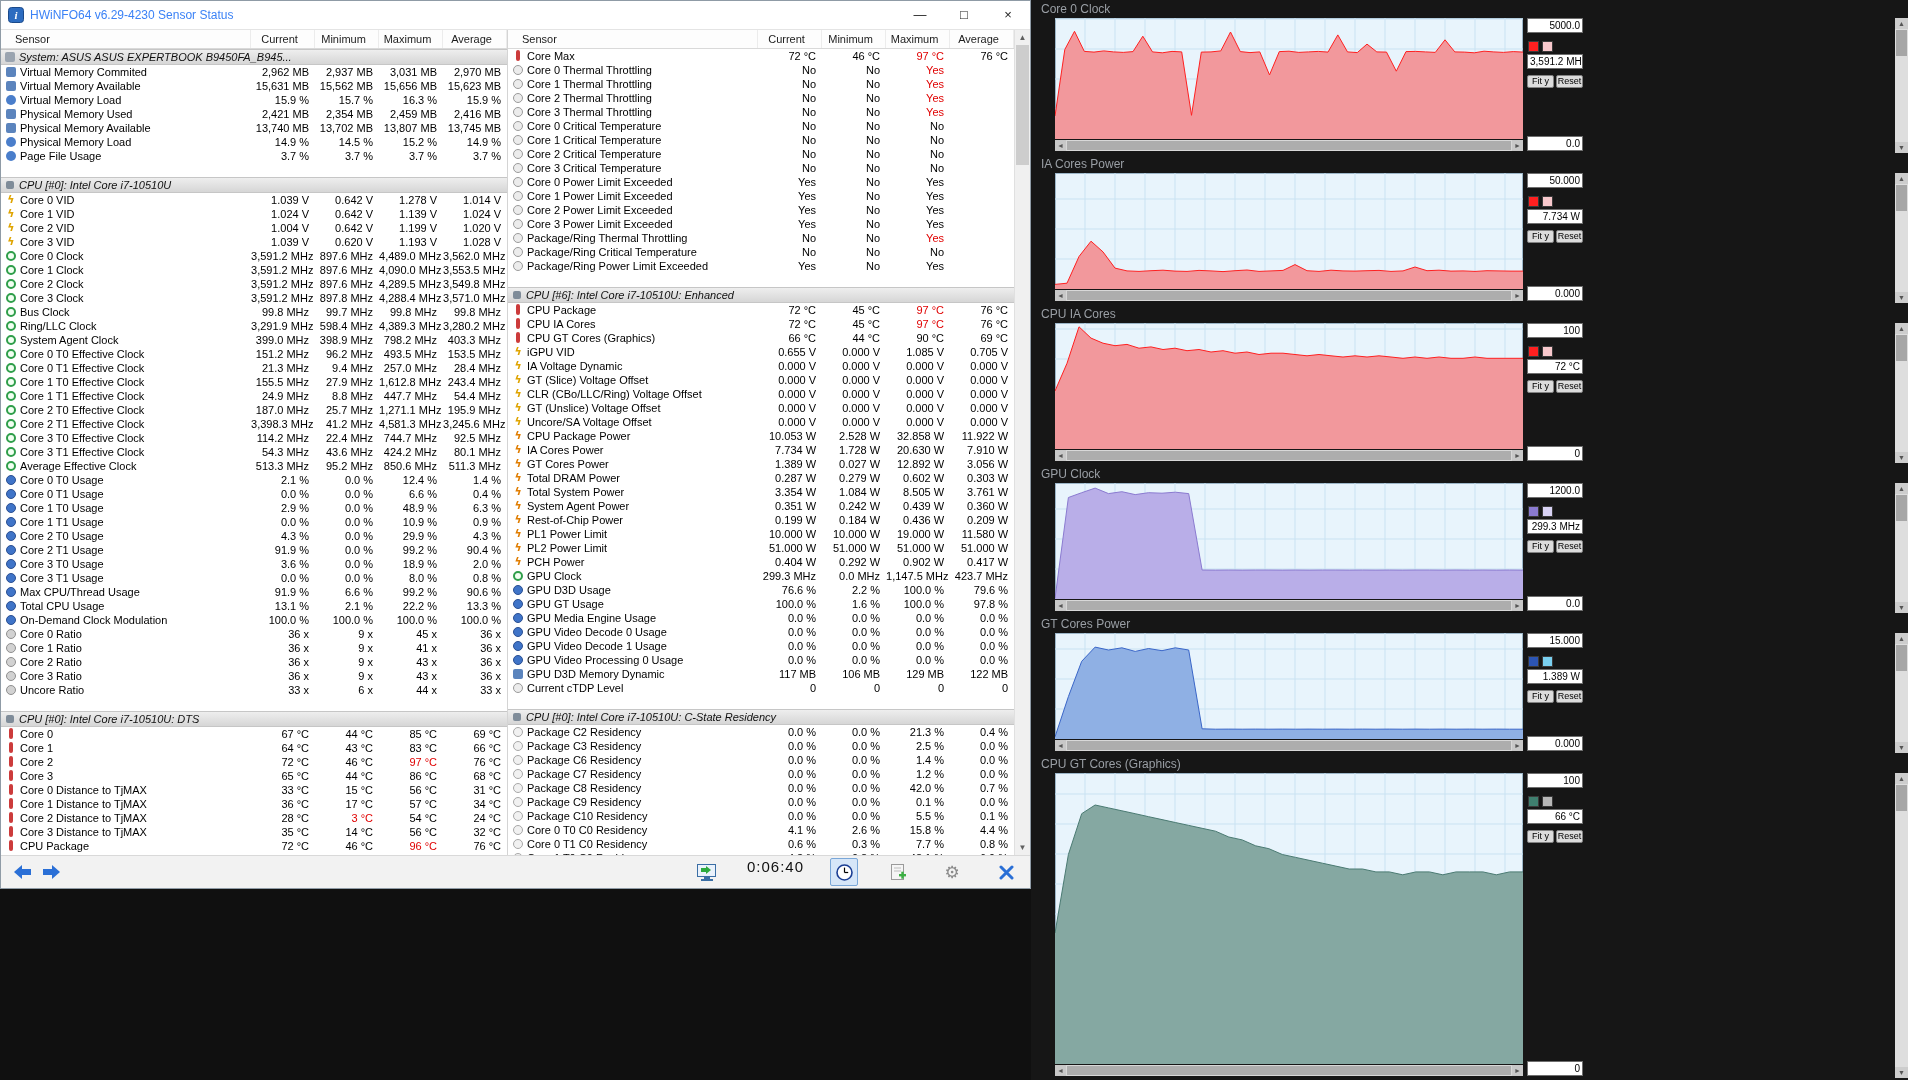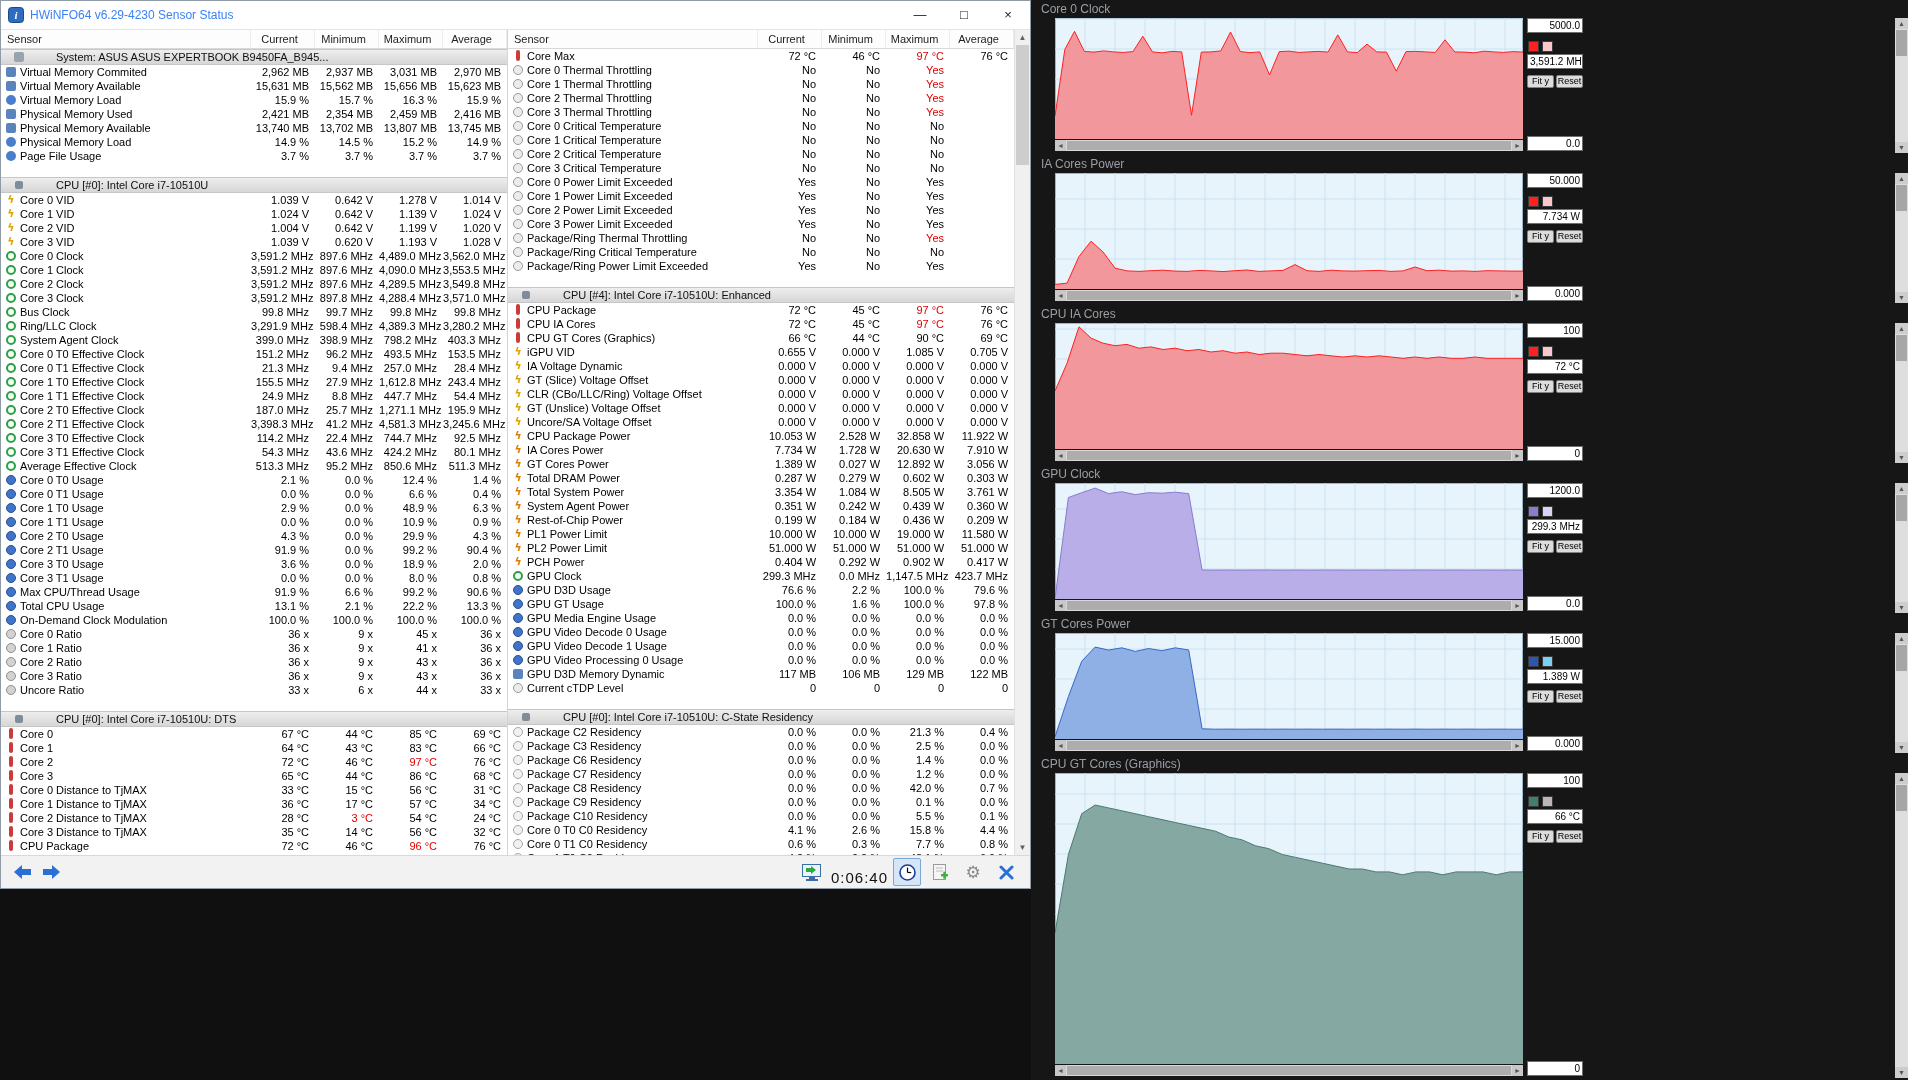--- a/index.html
+++ b/index.html
@@ -12,30 +12,30 @@
   .title{font-size:12px;color:#3b82f6;}
   .wbtns{margin-left:auto;display:flex;height:100%;}
   .wbtn{width:44px;height:100%;text-align:center;line-height:27px;font-size:13px;color:#222;cursor:default;}
   .listwrap{flex:1 1 auto;display:flex;overflow:hidden;background:#fff;}
   .cols{display:flex;flex:1 1 auto;overflow:hidden;}
   .scol{width:508px;overflow:hidden;display:flex;flex-direction:column;}
   .scol+.scol{border-left:1px solid #d4d4d4;}
   .chead{display:grid;grid-template-columns:1fr 64px 64px 64px 64px;height:18px;line-height:18px;
     font-size:11px;color:#1c1c1c;background:#fdfdfd;border-bottom:1px solid #d9d9d9;flex:0 0 auto;}
   .hc{text-align:center;padding-right:6px;border-right:1px solid #ececec;overflow:hidden;}
-  .hc0{text-align:left;padding-left:6px;}
+  .hc0{text-align:left;padding-left:14px;}
   .cbody{flex:1 1 auto;overflow:hidden;}
   .srow{display:grid;grid-template-columns:1fr 64px 64px 64px 64px;height:14px;line-height:14px;font-size:11px;color:#000;}
   .lab{padding-left:4px;white-space:nowrap;overflow:hidden;}
   .ltxt{vertical-align:top;}
   .val{text-align:right;padding-right:6px;white-space:nowrap;}
   .red{color:#e00000;}
-  .secrow{height:14px;display:flex;align-items:center;font-size:11px;color:#101010;
+  .secrow{height:14px;display:flex;align-items:center;font-size:11px;font-style:italic;color:#101010;
     background:linear-gradient(#eeeeee,#d6d6d6);border-top:1px solid #c6c6c6;border-bottom:1px solid #c6c6c6;
-    padding-left:12px;white-space:nowrap;overflow:hidden;gap:28px;}
+    padding-left:3px;white-space:nowrap;overflow:hidden;}
   .gaprow{height:14px;background:#fff;}
   
   .ric{display:inline-block;width:12px;height:12px;margin-right:3px;position:relative;vertical-align:-2px;}
   .ric::before{content:"";position:absolute;inset:1px;border-radius:50%;box-sizing:border-box;}
   .ic-sys::before{background:#9aa4b0;border-radius:2px;}
   .ic-cpu::before{background:#7f8c99;border-radius:2px;inset:2px;}
   .ic-mem::before{background:#5b84bd;border-radius:2px;}
   .ic-pct::before{background:#4a7ecb;}
   .ic-clk::before{background:#f2fff2;border:2px solid #2f9e4a;}
   .ic-use::before{background:#3f74c8;border:1px solid #2a4f92;}
@@ -48,21 +48,21 @@
   .ic-pow::before{color:#e07d00;}
   
   .vscroll{width:15px;background:#f0f0f0;display:flex;flex-direction:column;border-left:1px solid #e0e0e0;}
   .vsarr{height:15px;line-height:15px;text-align:center;font-size:8px;color:#606060;background:#f0f0f0;}
   .vstrack{flex:1;position:relative;}
   .vsthumb{position:absolute;top:0;left:1px;right:1px;height:120px;background:#cdcdcd;}
   
   .statusbar{flex:0 0 auto;height:32px;background:#f2f2f2;border-top:1px solid #d9d9d9;
     display:flex;align-items:center;padding:0 10px;}
   .navbtn{width:24px;height:20px;display:inline-flex;align-items:center;justify-content:center;margin-right:4px;}
-  .sbright{margin-left:auto;display:flex;align-items:flex-end;gap:5px;}
+  .sbright{margin-left:auto;display:flex;align-items:flex-start;gap:26px;}
   .sbtime{font-size:15px;color:#101010;letter-spacing:1px;}
   .sbbtn{width:26px;height:26px;display:inline-flex;align-items:center;justify-content:center;
     border:1px solid transparent;border-radius:2px;}
   .sbbtn.active{background:#d6e6f8;border-color:#7aa7d8;}
   .gear{font-size:17px;color:#8a8a8a;line-height:1;}
   
   .graphs{position:absolute;left:1031px;top:0;width:877px;height:1080px;background:#161616;overflow:hidden;}
   .gpanel{display:flex;flex-direction:column;overflow:hidden;}
   .gtitle{height:18px;line-height:18px;font-size:12px;color:#9a9fa5;padding-left:10px;flex:0 0 auto;}
   .gbody{display:flex;align-items:flex-start;padding-left:24px;flex:1 1 auto;}
@@ -616,21 +616,21 @@
               <div class="srow">
                 <span class="lab"><span class="ric ic-flag"></span><span class="ltxt">Package/Ring Power Limit Exceeded</span></span>
                 <span class="val">Yes</span>
                 <span class="val">No</span>
                 <span class="val">Yes</span>
                 <span class="val"></span>
               </div>
               <div class="gaprow"></div>
               <div class="secrow">
                 <span class="ric ic-cpu"></span>
-                <span class="slab">CPU [#4]: Intel Core i7-10510U: Enhanced</span>
+                <span class="slab">CPU [#6]: Intel Core i7-10510U: Enhanced</span>
               </div>
               <div class="srow">
                 <span class="lab"><span class="ric ic-temp"></span><span class="ltxt">CPU Package</span></span>
                 <span class="val">72 °C</span>
                 <span class="val">45 °C</span>
                 <span class="val red">97 °C</span>
                 <span class="val">76 °C</span>
               </div>
               <div class="srow">
                 <span class="lab"><span class="ric ic-temp"></span><span class="ltxt">CPU IA Cores</span></span>

